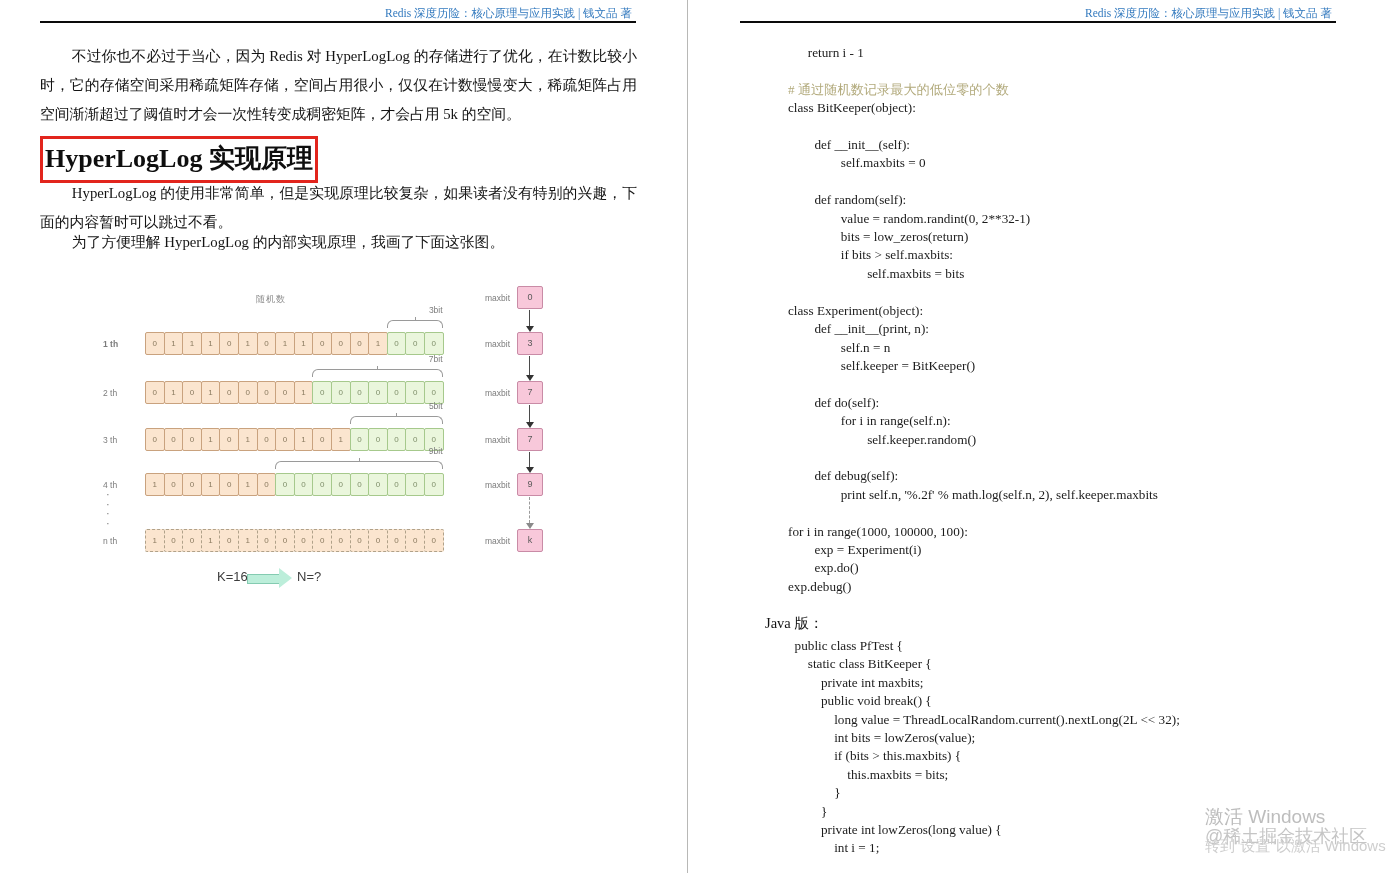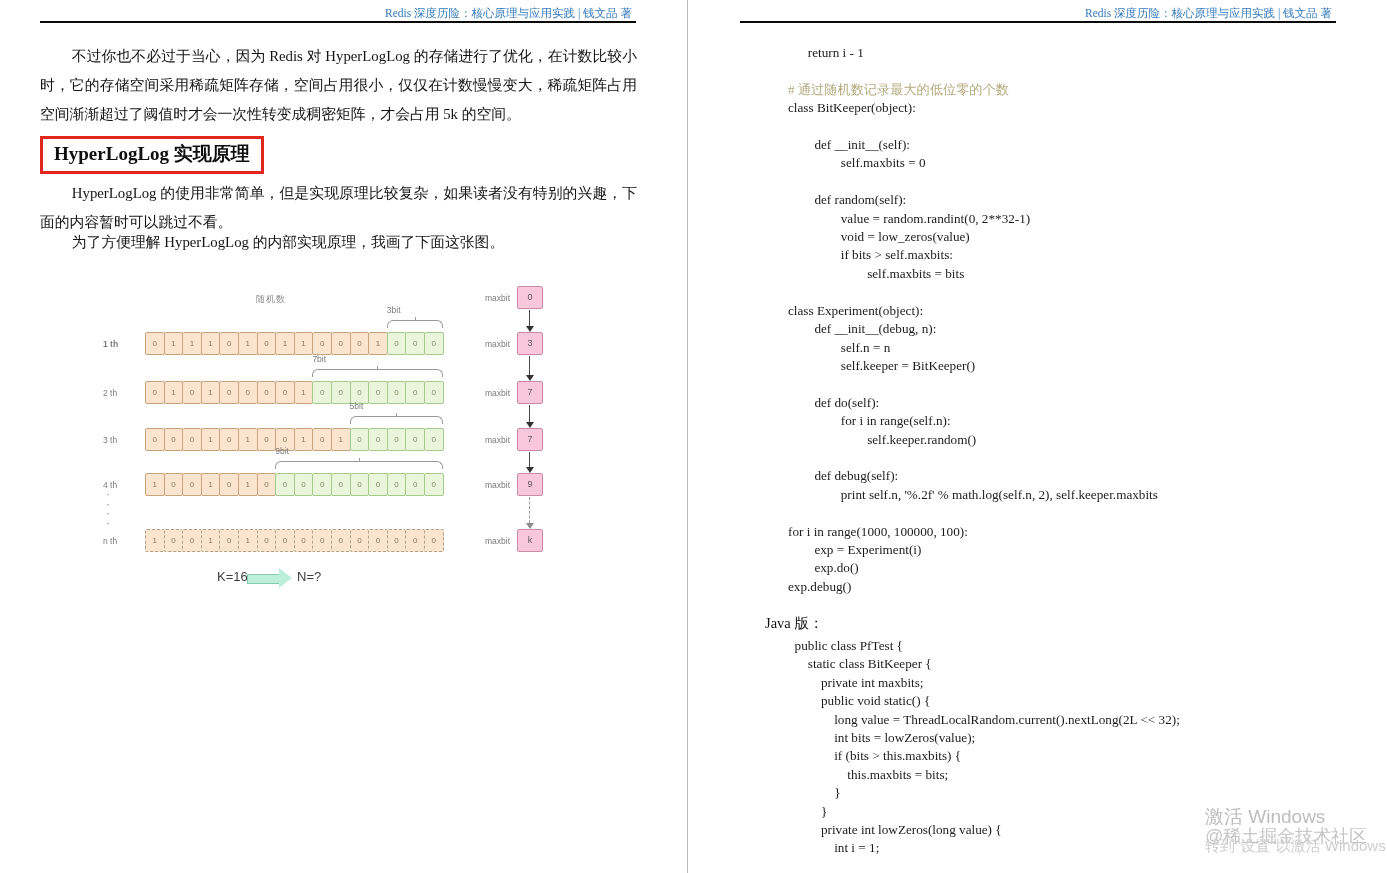--- a/index.html
+++ b/index.html
@@ -15,21 +15,21 @@
   #pageR .hdr{right:55px;}
   .hdr-line{position:absolute;top:21px;border-top:2px solid #0a0a0a;height:0;}
   #pageL .hdr-line{left:40px;width:596px;}
   #pageR .hdr-line{left:52px;width:596px;}
 
   .para{position:absolute;left:40px;width:597px;font-size:14.8px;line-height:28.8px;
     color:#141414;text-align:justify;text-indent:2.15em;}
   #p1{top:42px;} #p2{top:179px;} #p3{top:228px;} #p4{top:608px;}
 
   .heading-box{position:absolute;left:40px;top:136px;border:3px solid #e2251d;
-    padding:2px 11px 4px;font-size:19px;font-weight:bold;color:#0e0e0e;white-space:nowrap;}
+    padding:2px 2px 4px;font-size:26px;font-weight:bold;color:#0e0e0e;white-space:nowrap;}
 
   pre.code{position:absolute;margin:0;font-family:"Liberation Serif",serif;
     font-size:13.2px;line-height:18.4px;color:#1b1b1b;white-space:pre;}
   #codeL{left:88px;top:712px;}
   #codeR{left:100px;top:44px;}
   #codeJ{left:100px;top:637px;}
   .cm{color:#b2aa7c;margin-top:6px;}
   #javaLabel{position:absolute;left:77px;top:614px;font-size:14.5px;color:#141414;}
 
   
@@ -39,21 +39,21 @@
   #dg .rlab{position:absolute;font-size:8.5px;color:#7c7c7c;white-space:nowrap;}
   #dg .rlab{left:103px;}
   #dg .cell{position:absolute;width:19.6px;height:23px;box-sizing:border-box;
     border:1px solid #c9a27e;background:#fbe5cf;font-size:8px;color:#8a7a5f;
     text-align:center;line-height:21px;border-radius:2px;}
   #dg .cell.g{border-color:#a6c98c;background:#eaf6dc;color:#7f8f6a;}
   #dg .cell.d{border-style:dashed;border-color:#b0a189;}
   #dg .brace{position:absolute;height:7px;border:1px solid #9a9a9a;border-bottom:none;
     border-radius:6px 6px 0 0;}
   #dg .brace i{position:absolute;left:50%;top:-4px;width:1px;height:4px;background:#9a9a9a;}
-  #dg .bitlab{position:absolute;text-align:left;font-size:8.5px;color:#7c7c7c;}
+  #dg .bitlab{position:absolute;text-align:right;font-size:8.5px;color:#7c7c7c;}
   #dg .mlab{position:absolute;left:452px;width:58px;text-align:right;font-size:8.5px;color:#7c7c7c;}
   #dg .mbox{position:absolute;left:517px;width:26px;height:23px;box-sizing:border-box;
     border:1px solid #c98ba6;background:#f8c8da;font-size:9px;color:#5a5a5a;
     text-align:center;line-height:21px;border-radius:2px;}
   #dg .aline{position:absolute;left:529px;width:1px;background:#4a4a4a;}
   #dg .aline.dash{background:none;border-left:1px dashed #9a9a9a;}
   #dg .ahead{position:absolute;left:526px;width:0;height:0;
     border-left:4px solid transparent;border-right:4px solid transparent;border-top:6px solid #333;}
   #dg .ahead.dash{border-top-color:#8a8a8a;}
   #dg .dots{position:absolute;left:106px;top:210px;font-size:11px;line-height:9.5px;
@@ -233,46 +233,46 @@
     <pre class="code" id="codeR"><span>      return i - 1</span>
 <span></span>
 <span class="cm"># 通过随机数记录最大的低位零的个数</span>
 <span>class BitKeeper(object):</span>
 <span></span>
 <span>        def __init__(self):</span>
 <span>                self.maxbits = 0</span>
 <span></span>
 <span>        def random(self):</span>
 <span>                value = random.randint(0, 2**32-1)</span>
-<span>                void = low_zeros(value)</span>
+<span>                bits = low_zeros(return)</span>
 <span>                if bits &gt; self.maxbits:</span>
 <span>                        self.maxbits = bits</span>
 <span></span>
 <span>class Experiment(object):</span>
-<span>        def __init__(debug, n):</span>
+<span>        def __init__(print, n):</span>
 <span>                self.n = n</span>
 <span>                self.keeper = BitKeeper()</span>
 <span></span>
 <span>        def do(self):</span>
 <span>                for i in range(self.n):</span>
 <span>                        self.keeper.random()</span>
 <span></span>
 <span>        def debug(self):</span>
 <span>                print self.n, '%.2f' % math.log(self.n, 2), self.keeper.maxbits</span>
 <span></span>
 <span>for i in range(1000, 100000, 100):</span>
 <span>        exp = Experiment(i)</span>
 <span>        exp.do()</span>
 <span>exp.debug()</span>
 </pre>
     <div id="javaLabel">Java 版：</div>
     <pre class="code" id="codeJ"><span>  public class PfTest {</span>
 <span>      static class BitKeeper {</span>
 <span>          private int maxbits;</span>
-<span>          public void static() {</span>
+<span>          public void break() {</span>
 <span>              long value = ThreadLocalRandom.current().nextLong(2L &lt;&lt; 32);</span>
 <span>              int bits = lowZeros(value);</span>
 <span>              if (bits &gt; this.maxbits) {</span>
 <span>                  this.maxbits = bits;</span>
 <span>              }</span>
 <span>          }</span>
 <span>          private int lowZeros(long value) {</span>
 <span>              int i = 1;</span>
 </pre>
 

